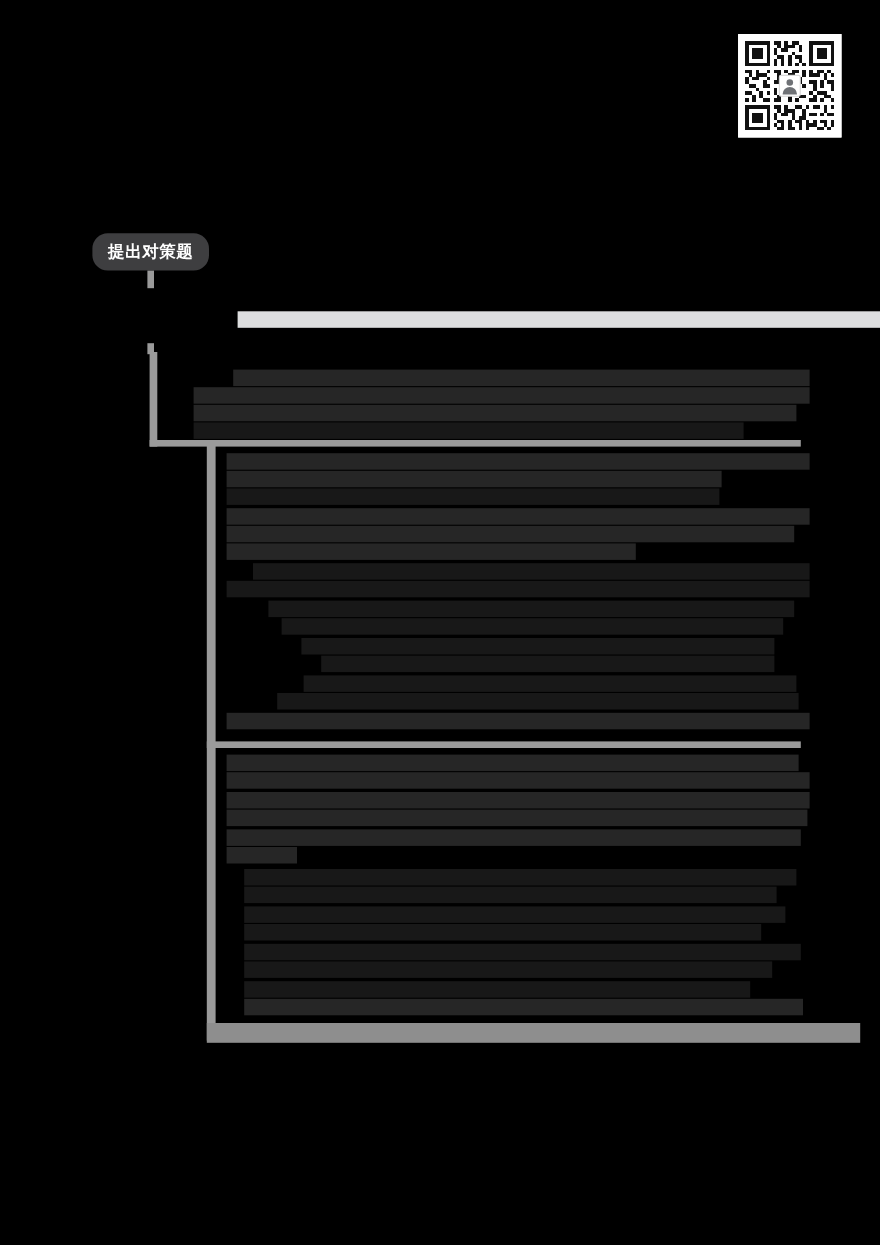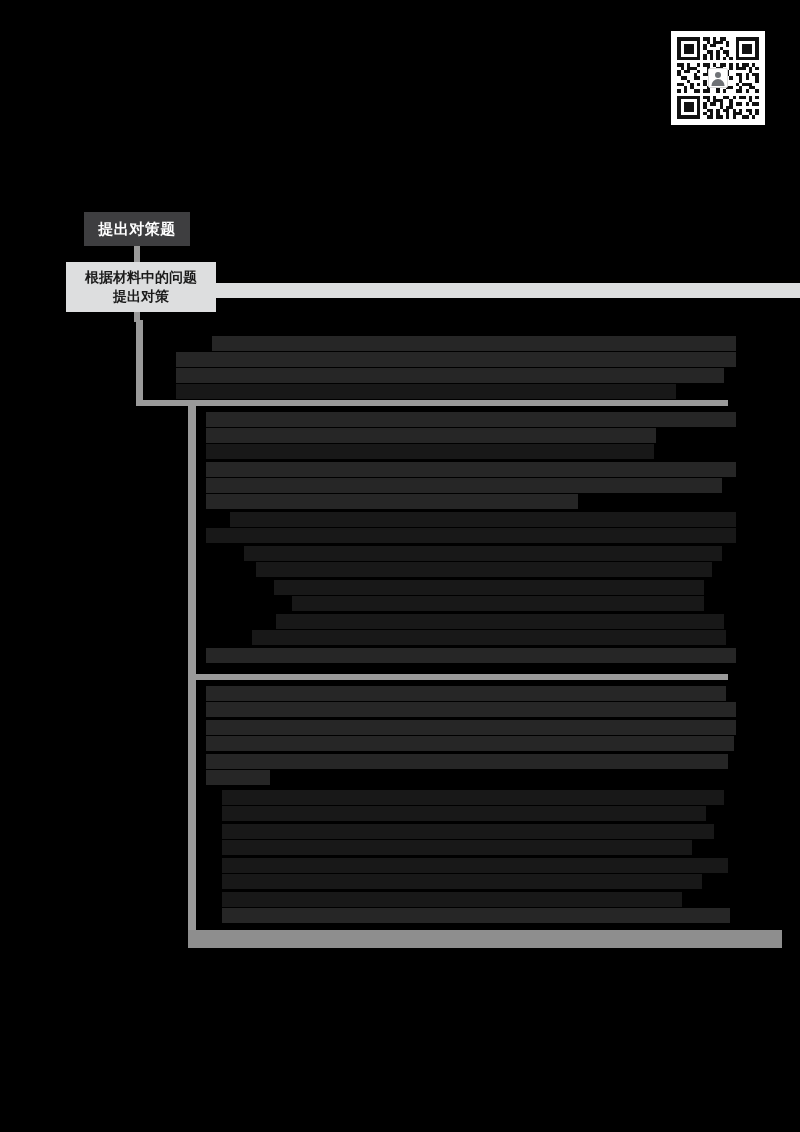--- a/index.html
+++ b/index.html
@@ -80,20 +80,21 @@
     height: 34px;
     background: #3e3e40;
     display: flex;
     align-items: center;
     justify-content: center;
     color: #ffffff;
     font-size: 15px;
     font-weight: bold;
     letter-spacing: 0.5px;
     white-space: nowrap;
+    border-radius: 14px;
   }
 
   .connector-stub-a {
     position: absolute;
     left: 134px;
     top: 246px;
     width: 6px;
     height: 16px;
     background: #9a9a9a;
   }
@@ -350,24 +351,20 @@
   </div>
 
   <div class="chip-dark">
     <span>提出对策题</span>
   </div>
 
   <div class="connector-stub-a"></div>
 
   <div class="header-band"></div>
 
-  <div class="chip-light">
-    <span>根据材料中的问题</span>
-    <span>提出对策</span>
-  </div>
 
   <div class="connector-stub-b"></div>
 
   <div class="trunk-vertical"></div>
   <div class="rule-top"></div>
   <div class="spine-vertical"></div>
   <div class="rule-mid"></div>
   <div class="rule-bottom"></div>
 
   <div id="body-layer">

